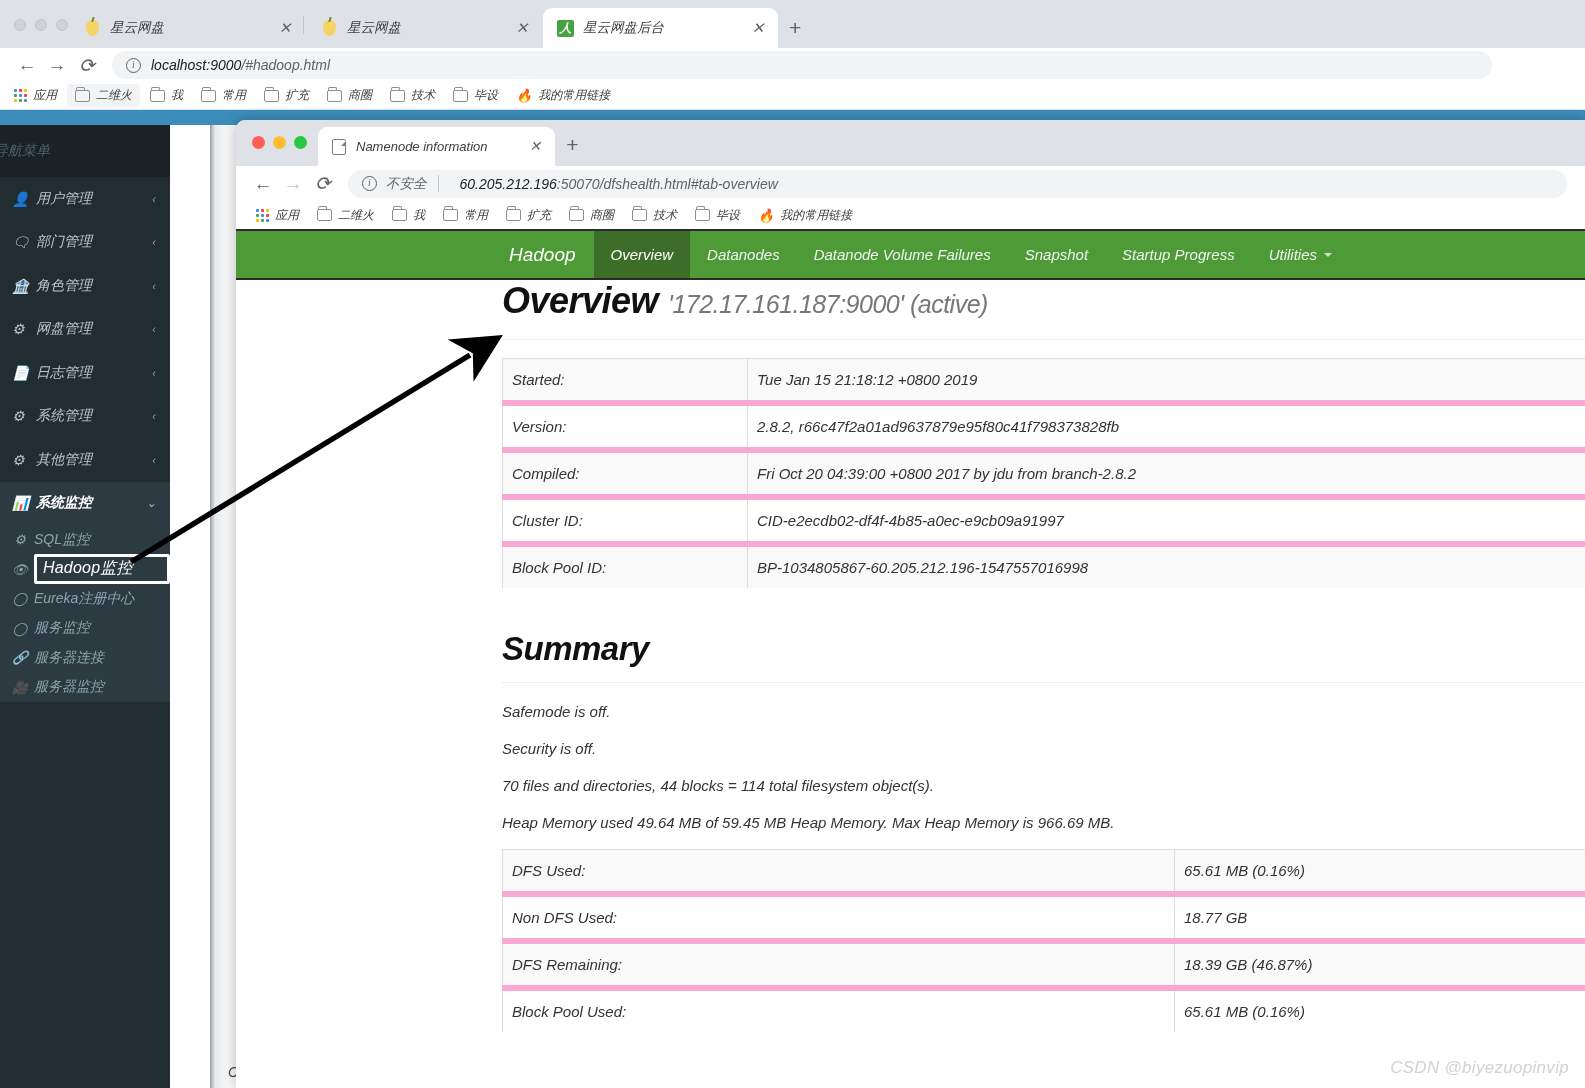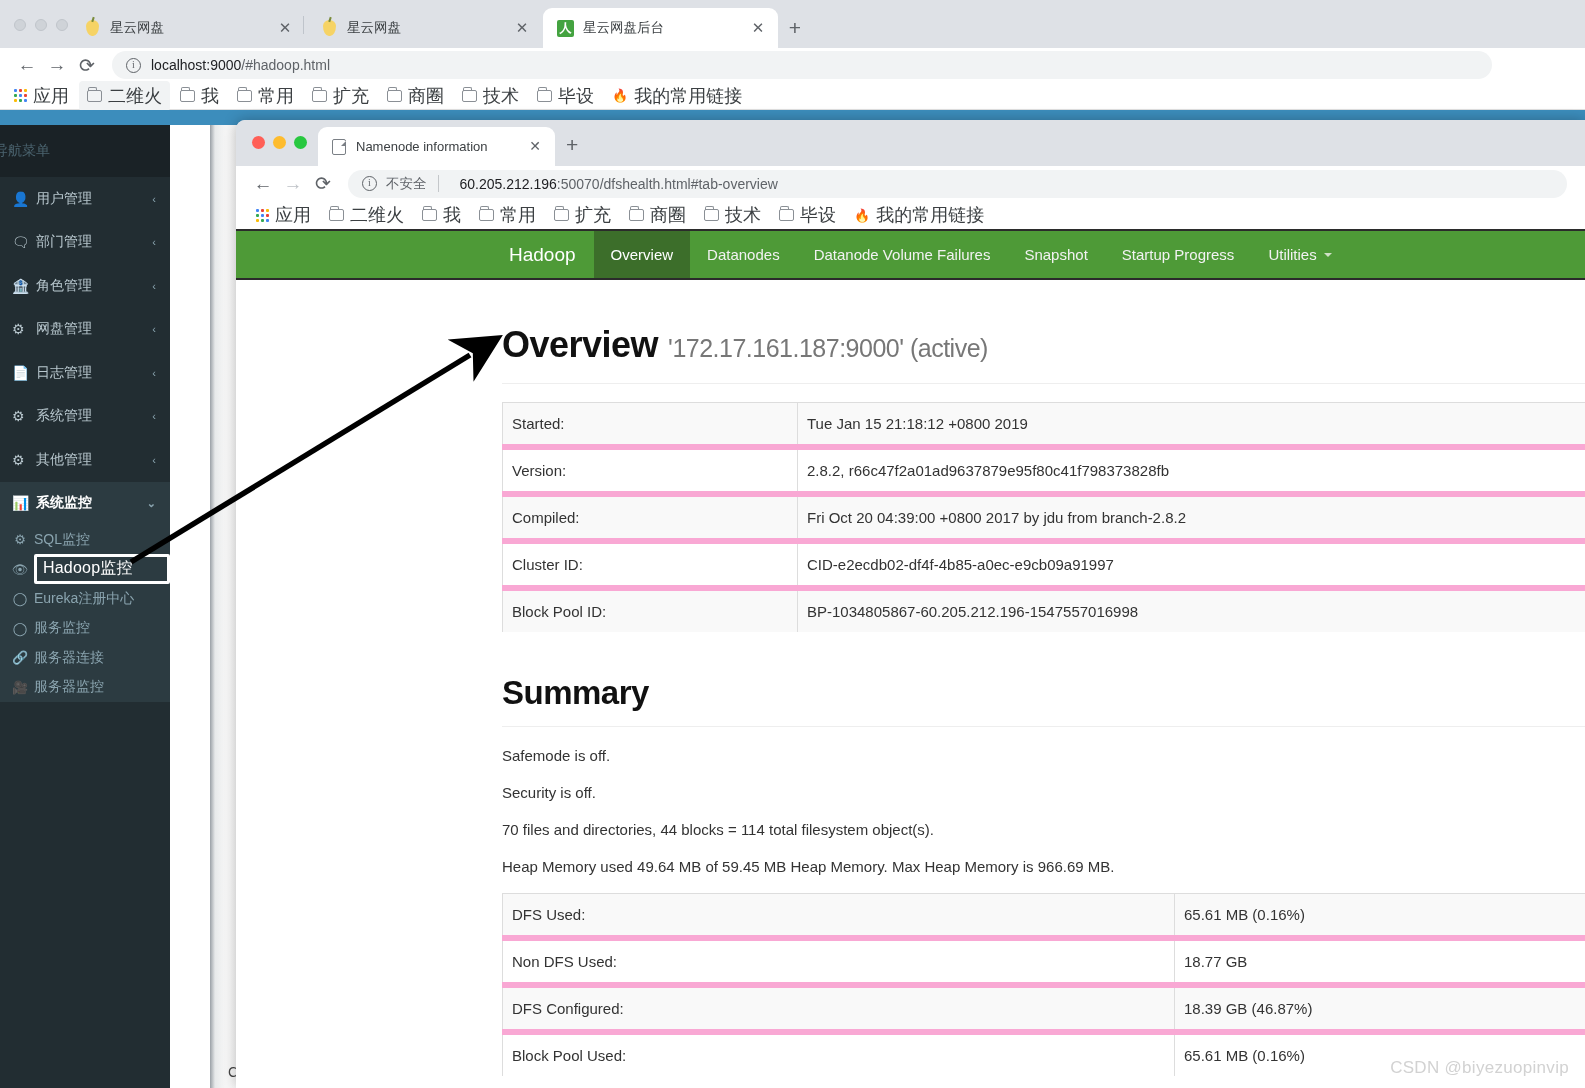--- a/index.html
+++ b/index.html
@@ -4,21 +4,21 @@
 <style>
   * { box-sizing: border-box; margin: 0; padding: 0; }
   html, body {
     width: 1585px; height: 1088px;
     font-family: "Liberation Sans", sans-serif;
     overflow: hidden;
     background: #fff;
   }
 
   
-  #outer-browser { position: absolute; inset: 0; background: #0f766e; }
+  #outer-browser { position: absolute; inset: 0; background: #0f766e; font-style: italic; }
 
   .tabstrip {
     position: absolute; top: 0; left: 0; right: 0; height: 48px;
     background: #dee1e6;
   }
   .win-dots { position: absolute; left: 14px; top: 19px; display: flex; gap: 9px; }
   .win-dot { width: 12px; height: 12px; border-radius: 50%; background: #cfd3d8; border: 1px solid #c0c5cb; }
 
   .tab {
     position: absolute; top: 8px; height: 40px;
@@ -65,21 +65,21 @@
   .omni-text { margin-left: 10px; font-size: 14px; color: #202124; }
   .omni-text .dim { color: #5f6368; }
 
   .bookmarks {
     position: absolute; top: 82px; left: 0; right: 0; height: 28px;
     background: #fff; display: flex; align-items: center; padding-left: 6px; gap: 2px;
     border-bottom: 1px solid #e0e0e0;
   }
   .bm { display: flex; align-items: center; gap: 6px; padding: 3px 8px; border-radius: 4px; }
   .bm.hl { background: #f1f3f4; }
-  .bm-label { font-size: 18px; color: #3c4043; white-space: nowrap; }
+  .bm-label { font-size: 12px; color: #3c4043; white-space: nowrap; }
   .apps-grid { display: grid; grid-template-columns: repeat(3,3px); grid-template-rows: repeat(3,3px);
                gap: 2px; width: 13px; }
   .apps-grid i { display:block; width:3px; height:3px; border-radius:1px; }
   .folder-ico {
     width: 15px; height: 12px; border: 1.4px solid #8a8f95; border-radius: 2px; position: relative;
   }
   .folder-ico::before { content:""; position:absolute; top:-4px; left:0; width:7px; height:3px;
                         border:1.4px solid #8a8f95; border-bottom:none; border-radius:2px 2px 0 0;}
   .fire-ico { color:#e8666a; font-size:13px; }
 
@@ -158,30 +158,30 @@
     border-bottom: 2px solid #2b2b2b; border-top: 2px solid #2b2b2b;
   }
   .hd-brand { margin-left: 255px; display:flex; align-items:center; padding: 0 18px;
               color:#fff; font-size:19px; }
   .hd-link { display:flex; align-items:center; padding: 0 17px; color:#f2f2f2; font-size:15px; white-space:nowrap; }
   .hd-link.active { background:#3c6e2a; color:#fff; }
   .caret-dn { display:inline-block; margin-left:7px; border-left:4px solid transparent;
               border-right:4px solid transparent; border-top:4px solid #cfe0c6; }
 
   .hd-body { padding: 0 0 0 266px; }
-  .hd-h1 { font-size: 36px; font-weight: bold; color:#111; margin-top: 44px; letter-spacing:-0.5px; }
+  .hd-h1 { font-size: 36px; font-weight: bold; color:#111; letter-spacing:-0.5px; }
   .hd-h1 .sub { font-size: 25px; font-weight: normal; color:#777; margin-left: 10px; }
   .hd-rule { border-bottom: 1px solid #eee; margin-top: 17px; }
 
   table.hd-table { width: 100%; border-collapse: collapse; margin-top: 18px; }
   table.hd-table td { padding: 12px 9px; font-size: 15px; color:#333; border-top: 6px solid #f9a8d4; }
   table.hd-table tr:first-child td { border-top: 1px solid #ddd; }
   table.hd-table tr:nth-child(odd) td { background:#f9f9f9; }
   table.hd-table td:first-child { border-left:1px solid #ddd; }
-  .tbl-overview td:first-child { width: 295px; border-right:1px solid #ddd; }
+  .tbl-overview td:first-child { width: 245px; border-right:1px solid #ddd; }
   .tbl-summary td:first-child { width: 672px; border-right:1px solid #ddd; }
 
   .hd-h2 { font-size: 33px; font-weight: bold; color:#111; margin-top: 42px; letter-spacing:-0.5px; }
   .hd-p { font-size: 15px; color:#333; margin-top: 20px; }
 
   
   #arrow-overlay { position:absolute; inset:0; pointer-events:none; }
 
   #watermark {
     position:absolute; right: 16px; bottom: 10px; font-size: 17px; color:#d2d2d2;
@@ -516,21 +516,21 @@
           <tbody>
           <tr>
             <td>DFS Used:</td>
             <td>65.61 MB (0.16%)</td>
           </tr>
           <tr>
             <td>Non DFS Used:</td>
             <td>18.77 GB</td>
           </tr>
           <tr>
-            <td>DFS Configured:</td>
+            <td>DFS Remaining:</td>
             <td>18.39 GB (46.87%)</td>
           </tr>
           <tr>
             <td>Block Pool Used:</td>
             <td>65.61 MB (0.16%)</td>
           </tr>
 
         </tbody>
           </table>
       </div>

